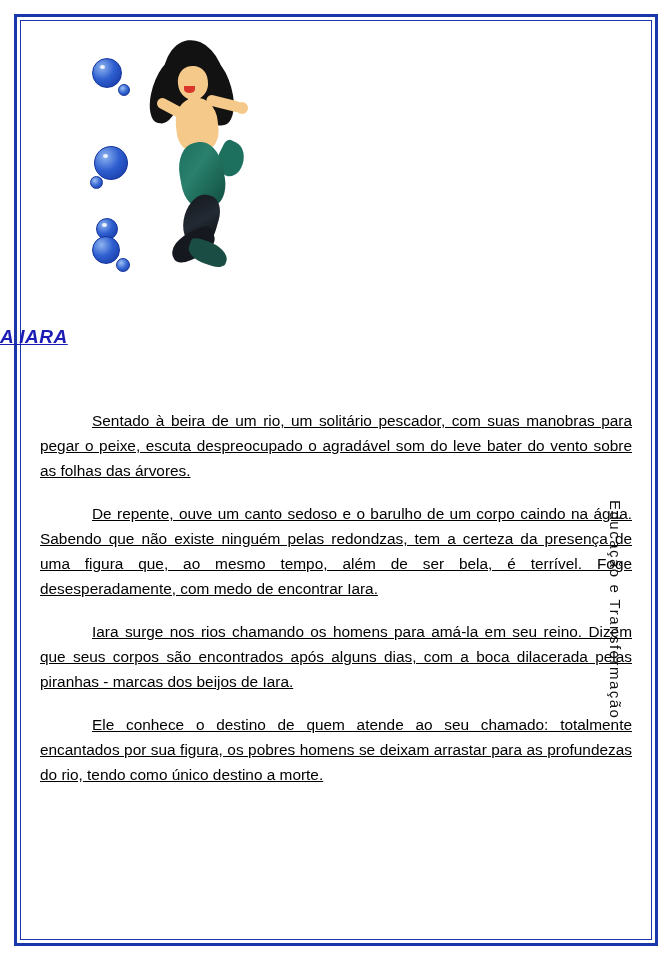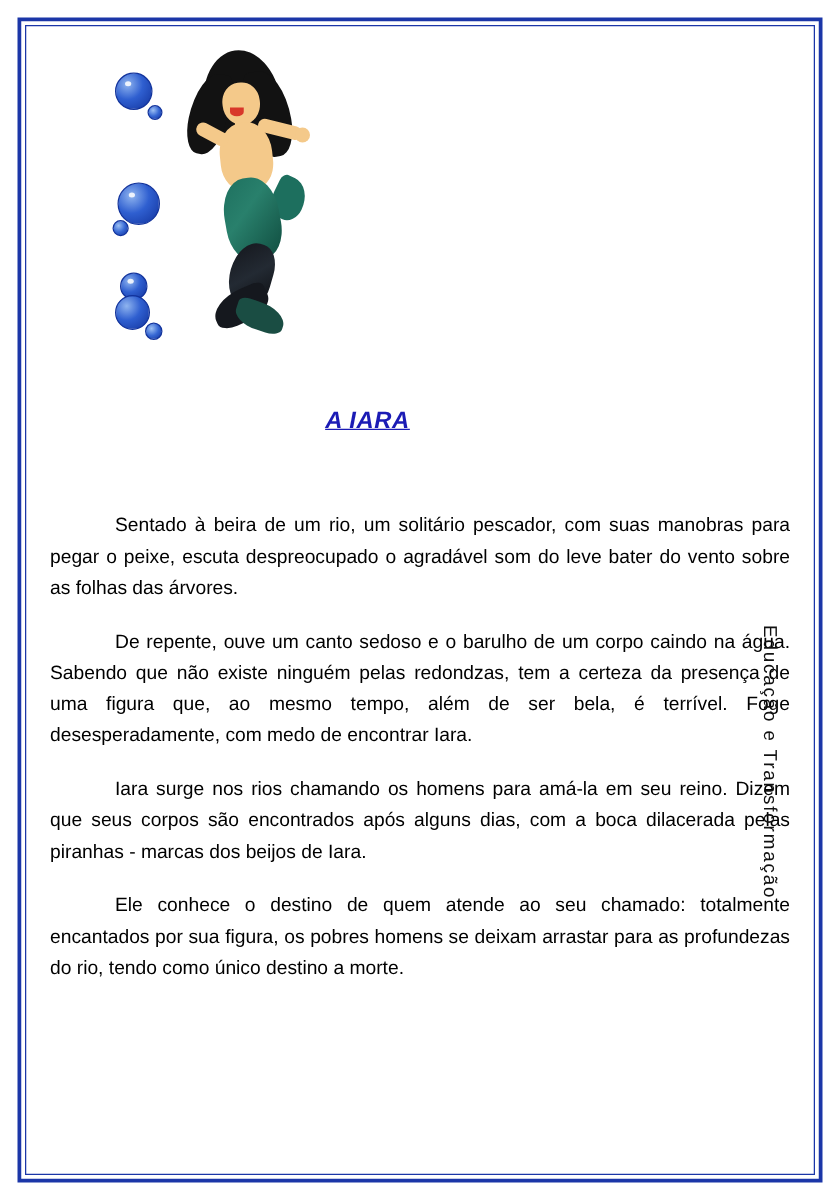--- a/index.html
+++ b/index.html
@@ -197,21 +197,20 @@
     border-radius: 20% 60% 40% 50%;
     transform: rotate(26deg);
   }
 
   
   .title {
     position: absolute;
     left: 0;
     top: 326px;
     width: 588px;
-    text-align: center;
     font-size: 19px;
     font-weight: bold;
     font-style: italic;
     color: #1b1bb5;
     letter-spacing: .5px;
   }
   .title span {
     text-decoration: underline;
   }
 
@@ -222,20 +221,21 @@
     top: 408px;
     width: 592px;
     font-size: 15.4px;
     line-height: 25px;
     color: #000000;
     text-align: justify;
   }
   .body-text p {
     margin: 0 0 18px 0;
     text-indent: 52px;
+    text-decoration: underline;
   }
   .body-text p:last-child {
     margin-bottom: 0;
   }
   .side-text-wrap {
     position: absolute;
     right: 24px;
     top: 500px;
     width: 24px;
     height: 380px;

